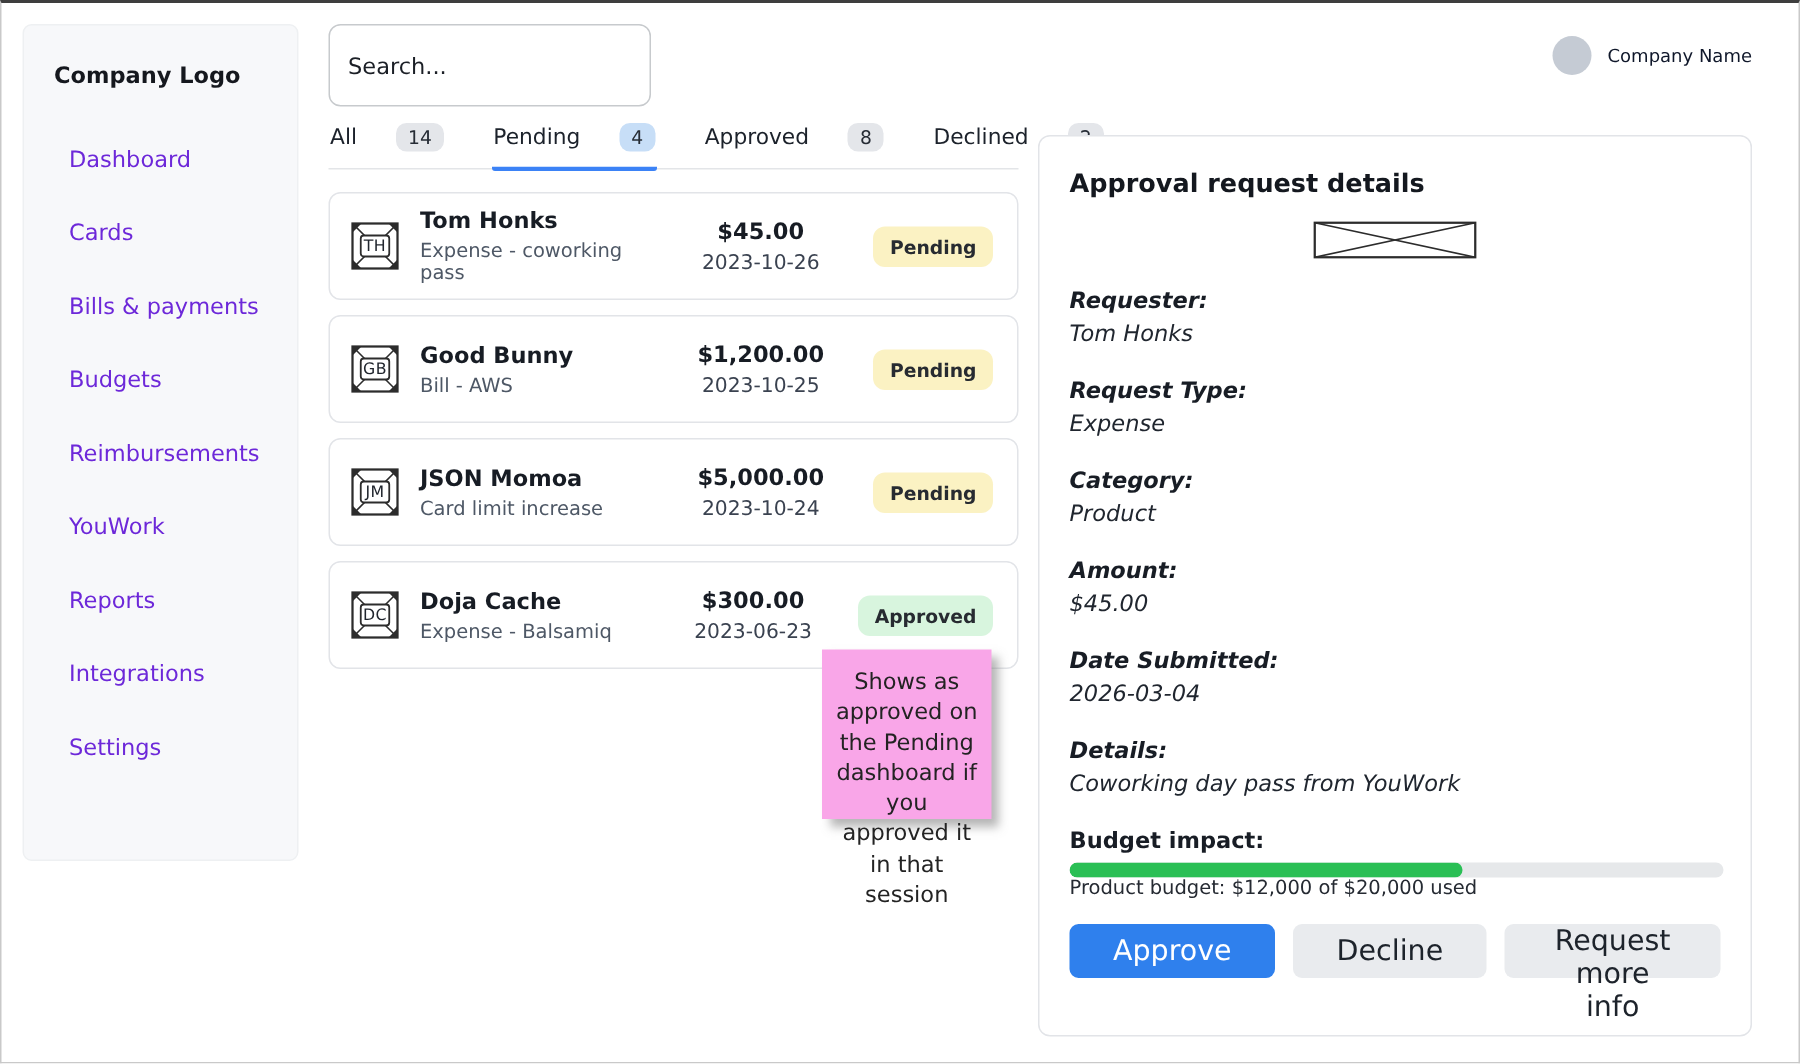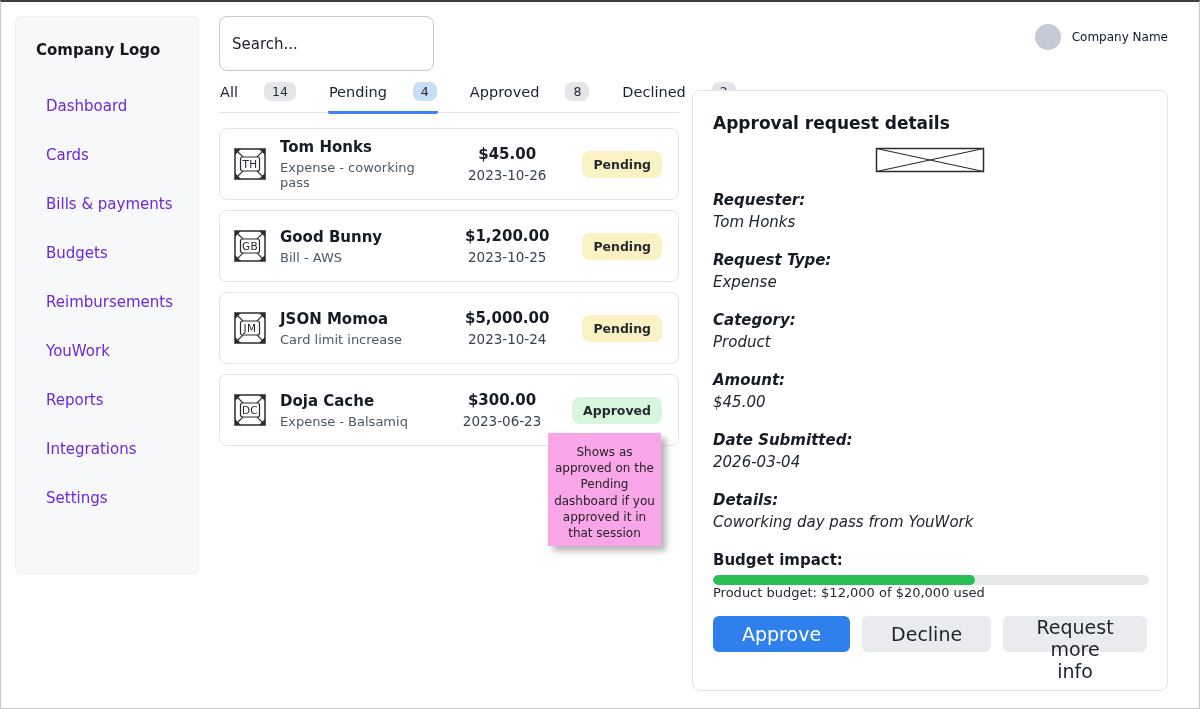--- a/index.html
+++ b/index.html
@@ -59,21 +59,21 @@
   .amt{flex:1;text-align:center;}
   .amt .amount{font-size:15px;font-weight:700;color:#171c24;margin-bottom:4px;}
   .amt .date{font-size:13.5px;color:#3a4250;}
   .status{margin-left:auto;padding:6px 11px;border-radius:8px;font-size:12.5px;font-weight:700;color:#272b31;white-space:nowrap;}
   .status.pending{background:var(--pending-bg);}
   .status.approved{background:var(--approved-bg);}
 
   
   .note{position:absolute;left:547px;top:431px;width:113px;height:113px;background:var(--note-bg);
         box-shadow:5px 5px 6px rgba(110,110,110,.5);padding:11px 6px;
-        font-size:12px;line-height:1.35;text-align:center;color:#232323;}
+        font-size:15px;line-height:1.35;text-align:center;color:#232323;}
 
   
   .panel{position:absolute;left:691px;top:88px;width:476px;height:601px;background:#fff;
          border:1px solid #e2e4e8;border-radius:8px;padding:22px 20px 18px;}
   .panel h2{font-size:17px;font-weight:700;color:#14181f;}
   .ph-image{display:block;margin:14px auto 16px;}
   .field{margin-bottom:16px;font-style:italic;}
   .field .label{font-size:15px;font-weight:700;color:#181d25;line-height:22px;}
   .field .value{font-size:15px;color:#20262f;line-height:22px;}
   .budget-label{font-size:15px;font-weight:700;color:#181d25;line-height:22px;}

